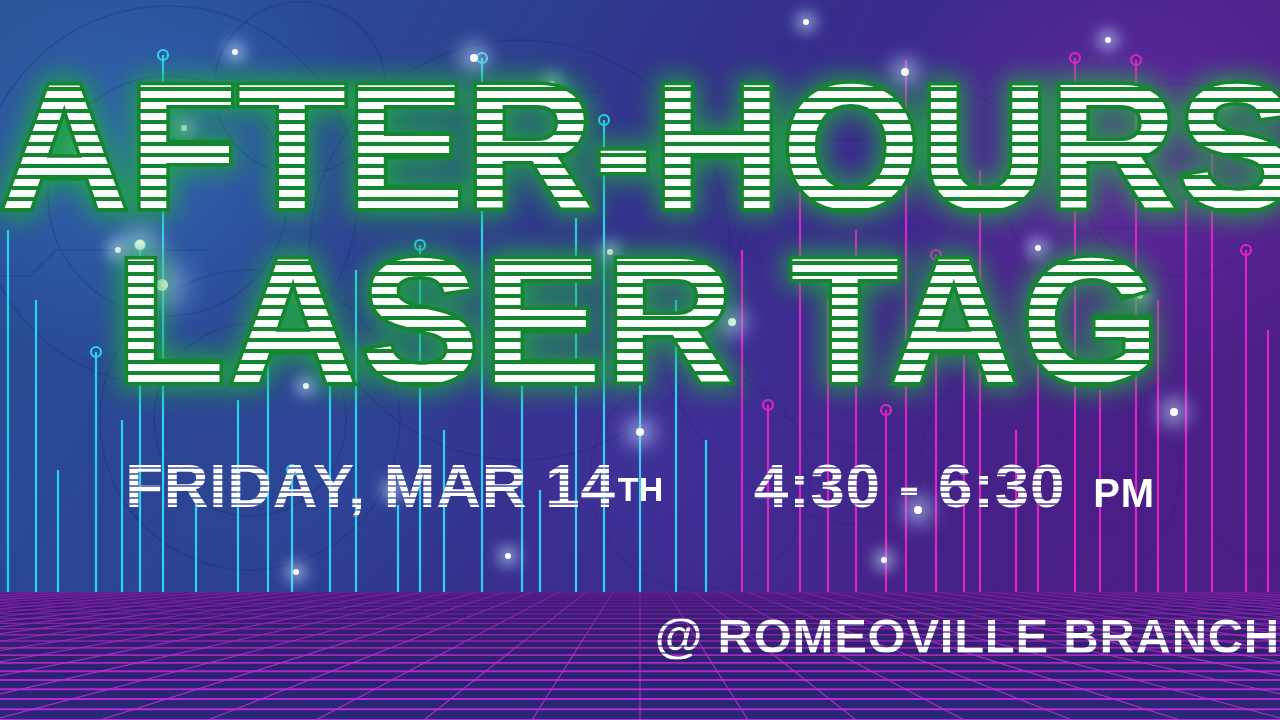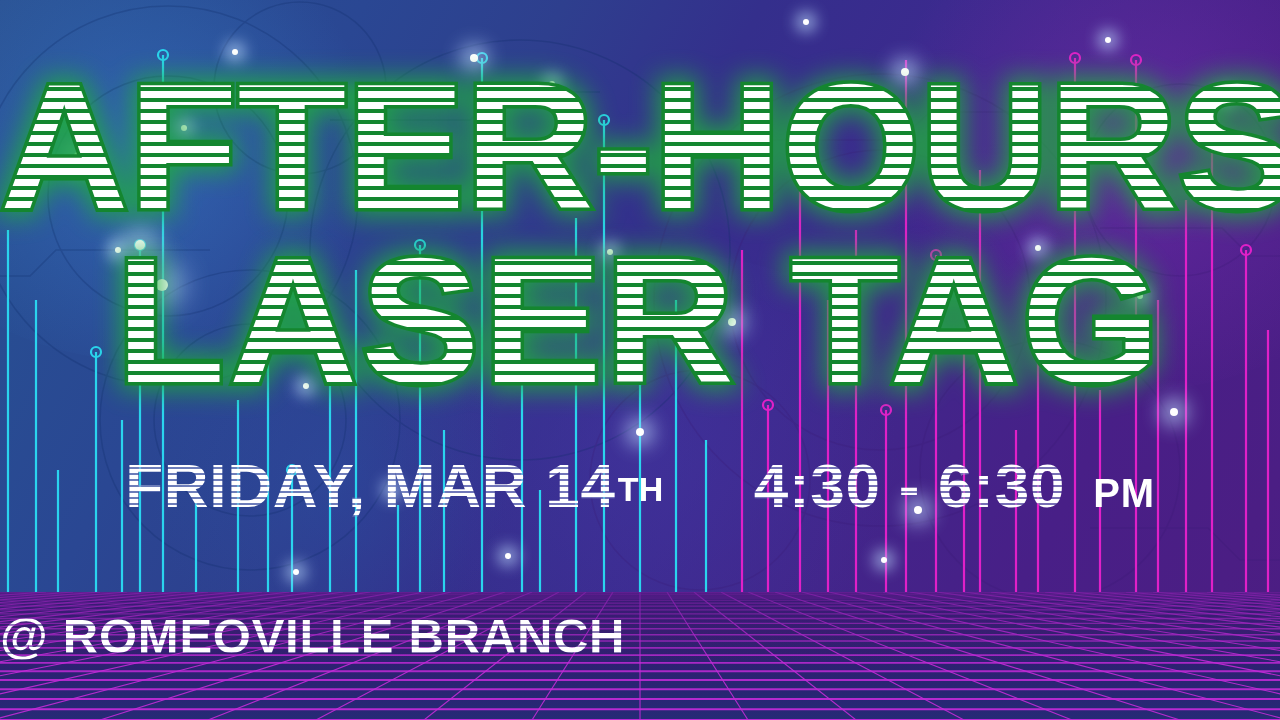--- a/index.html
+++ b/index.html
@@ -116,21 +116,21 @@
     background:none; letter-spacing:.01em; margin-left:2px;
   }
   .ampm{
     font-size:40px; font-weight:700; margin-left:28px;
     color:#ffffff; -webkit-text-fill-color:#ffffff; background:none;
     letter-spacing:.02em;
   }
 
   
   .venue{
-    position:absolute; top:612px; left:0; width:1280px; text-align:left;
+    position:absolute; top:612px; left:0; width:1280px; text-align:right;
     z-index:5;
   }
   .venue-txt{
     display:inline-block;
     font-size:49px; font-weight:700; letter-spacing:.015em; line-height:1;
     color:#ffffff;
     background-image:repeating-linear-gradient(
       180deg,
       #ffffff 0px, #ffffff 5px,
       rgba(205,200,235,.55) 5px, rgba(205,200,235,.55) 7px);

